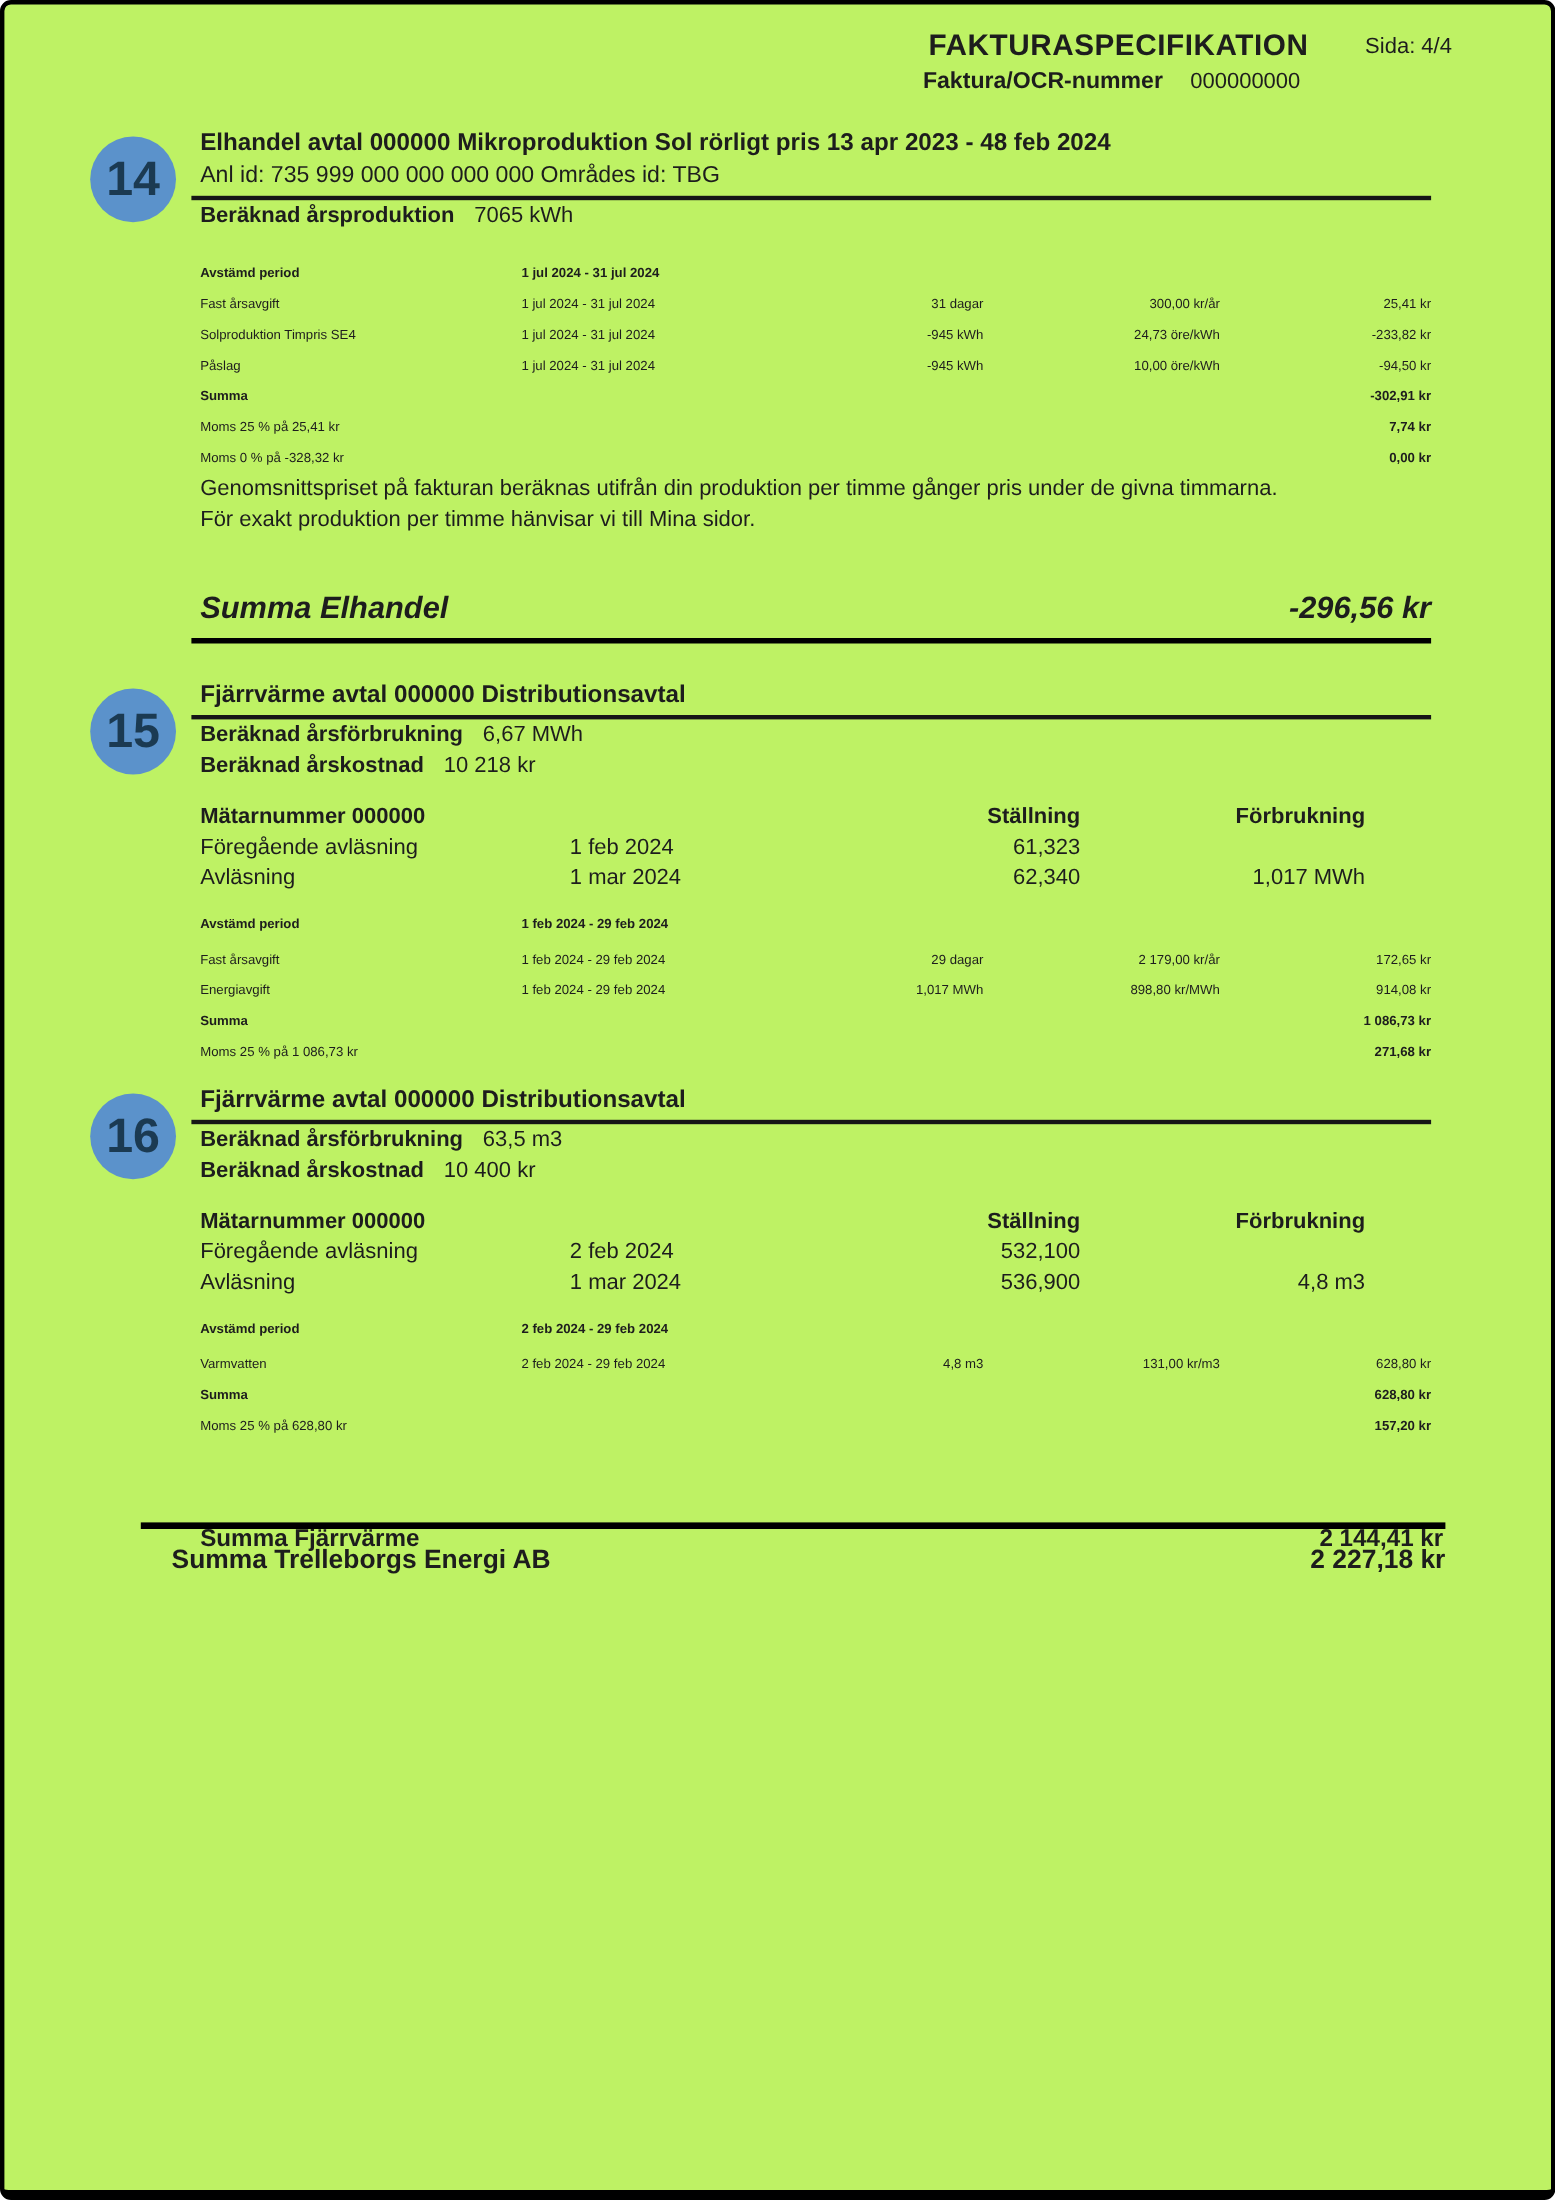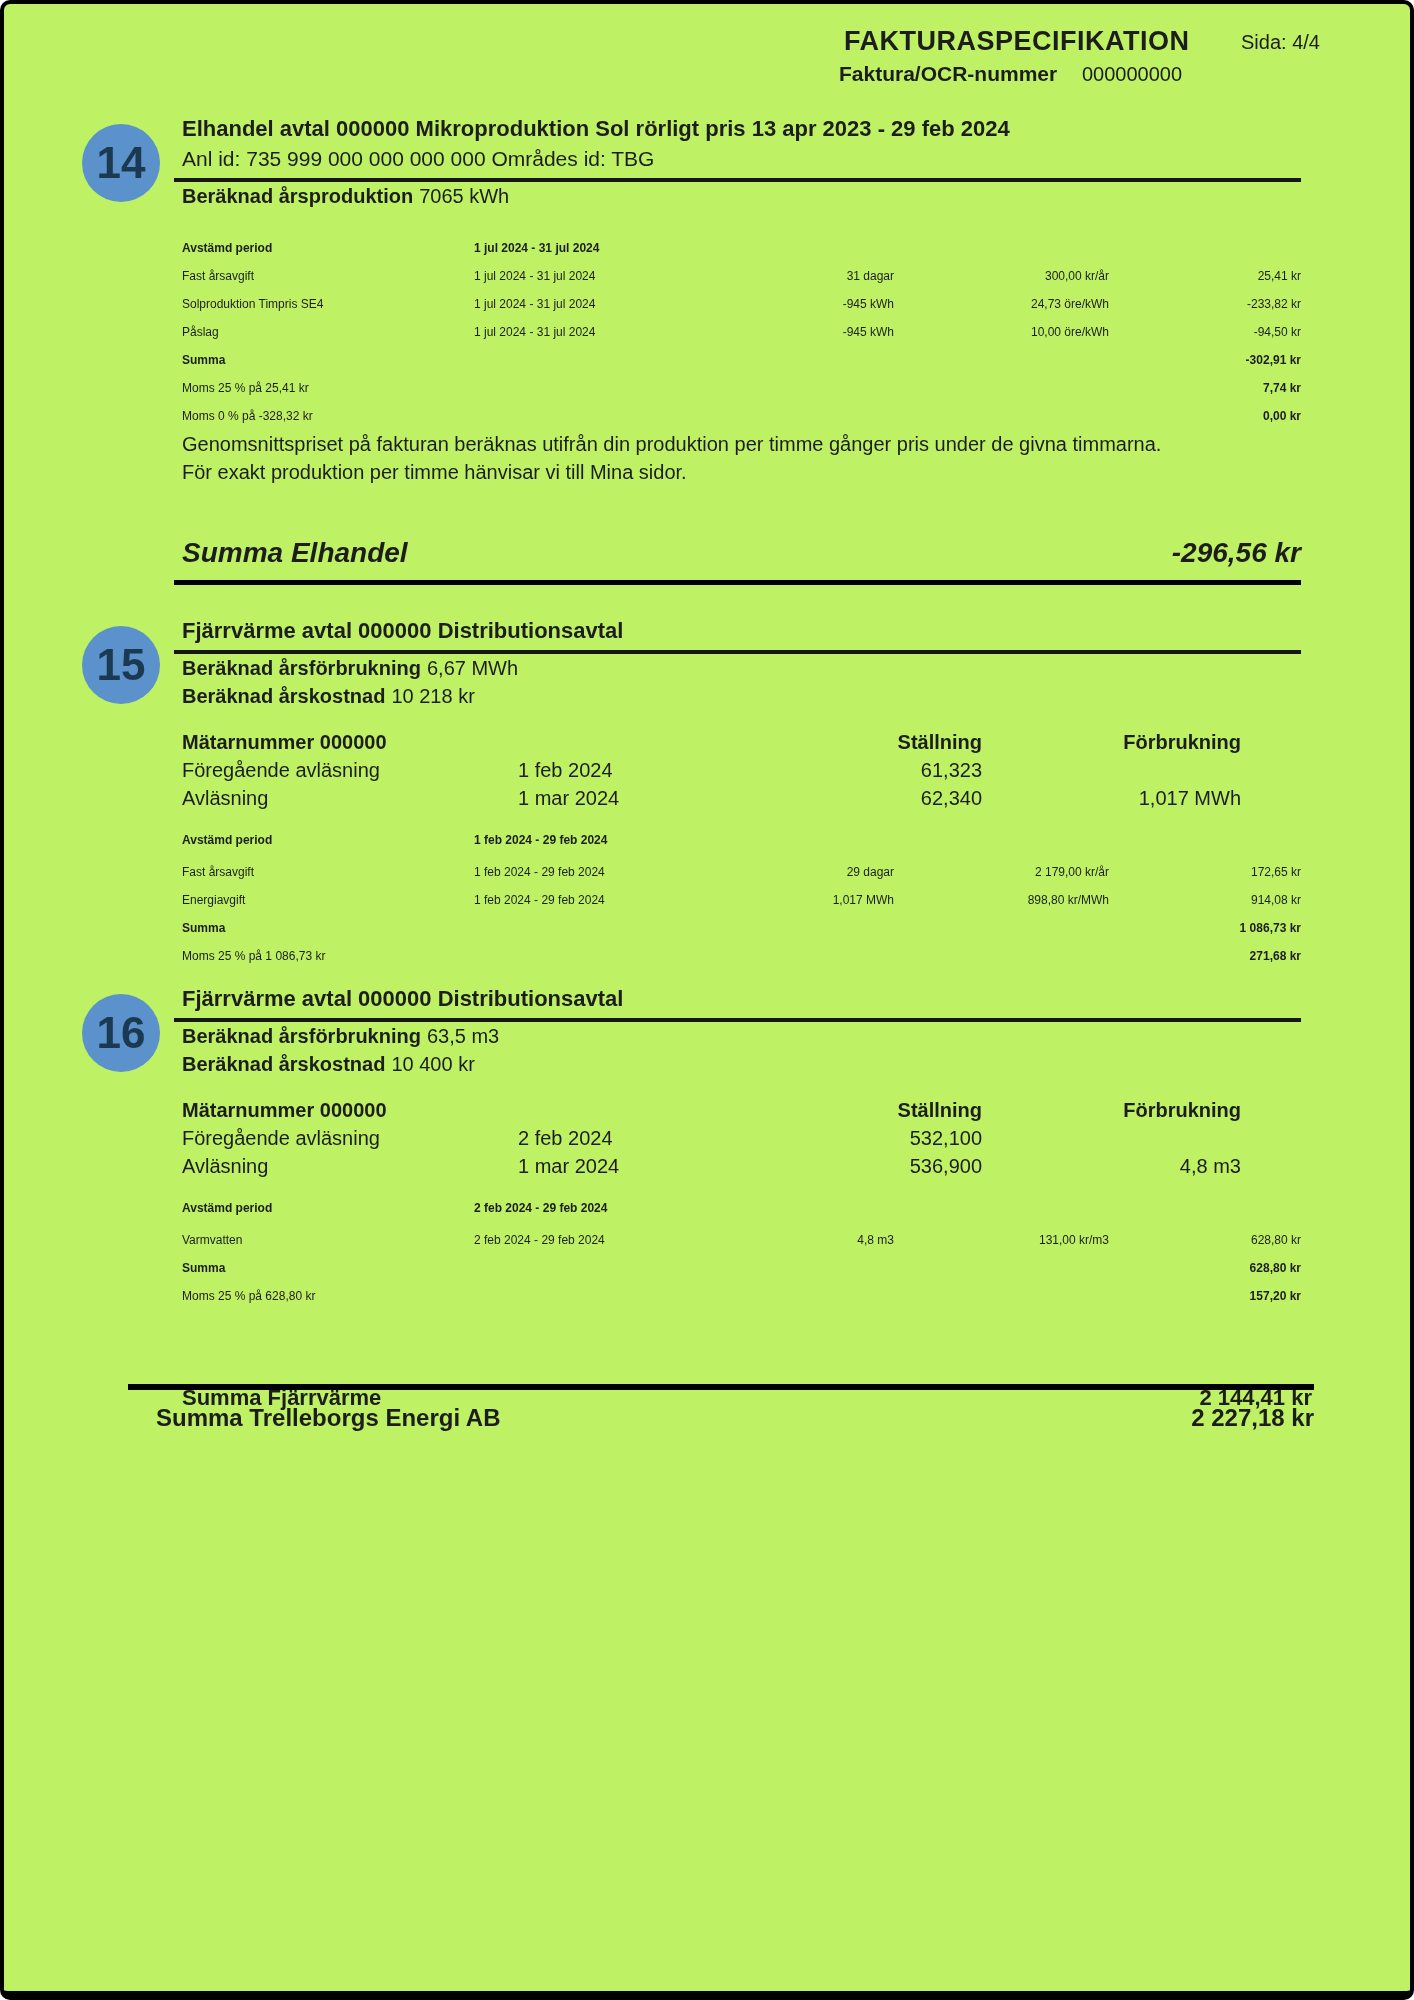--- a/index.html
+++ b/index.html
@@ -27,21 +27,21 @@
     position:absolute;left:-92px;top:10px;
     width:78px;height:78px;border-radius:50%;
     background:var(--accent,#5b92cb);
     display:flex;align-items:center;justify-content:center;
     font-size:44px;font-weight:bold;color:var(--badge-text,#1b3a52);
   }
   .sec-title{font-size:22px;font-weight:bold;line-height:30px;padding-left:8px;white-space:nowrap;}
   .sec-sub{font-size:21px;line-height:30px;padding-left:8px;white-space:nowrap;}
   .rule{height:4px;background:#161616;margin-top:4px;}
   .info{font-size:20px;line-height:28px;padding-left:8px;}
-  .info .b{font-weight:bold;margin-right:6px;}
+  .info .b{font-weight:bold;margin-right:18px;}
 
   
   .tbl{margin-top:24px;}
   .tbl15{margin-top:14px;}
   .meter{margin-top:18px;}
   .trow{display:grid;grid-template-columns:300px 230px 190px 215px 192px;font-size:12px;line-height:28px;}
   .mrow{display:grid;grid-template-columns:300px 230px 190px 215px 192px;font-size:20px;line-height:28px;gap:44px;}
   .c1{padding-left:8px;}
   .num{text-align:right;}
   .b{font-weight:bold;}
@@ -65,21 +65,21 @@
 
   <div class="hdr-title">FAKTURASPECIFIKATION</div>
   <div class="hdr-page">Sida: 4/4</div>
   <div class="hdr-ocr-label">Faktura/OCR-nummer</div>
   <div class="hdr-ocr-value">000000000</div>
 
   <div class="sec" style="top:110px">
     <div class="badge">
         <span>14</span>
       </div>
-    <div class="sec-title">Elhandel avtal 000000 Mikroproduktion Sol rörligt pris 13 apr 2023 - 29 feb 2024</div>
+    <div class="sec-title">Elhandel avtal 000000 Mikroproduktion Sol rörligt pris 13 apr 2023 - 48 feb 2024</div>
     <div class="sec-sub">Anl id: 735 999 000 000 000 000 Områdes id: TBG</div>
     <div class="rule"></div>
     <div class="info">
       <span class="b">Beräknad årsproduktion</span><span>7065 kWh</span>
     </div>
 
     <div class="tbl">
       <div class="trow">
         <span class="c1 b">Avstämd period</span>
         <span class="b">1 jul 2024 - 31 jul 2024</span>

